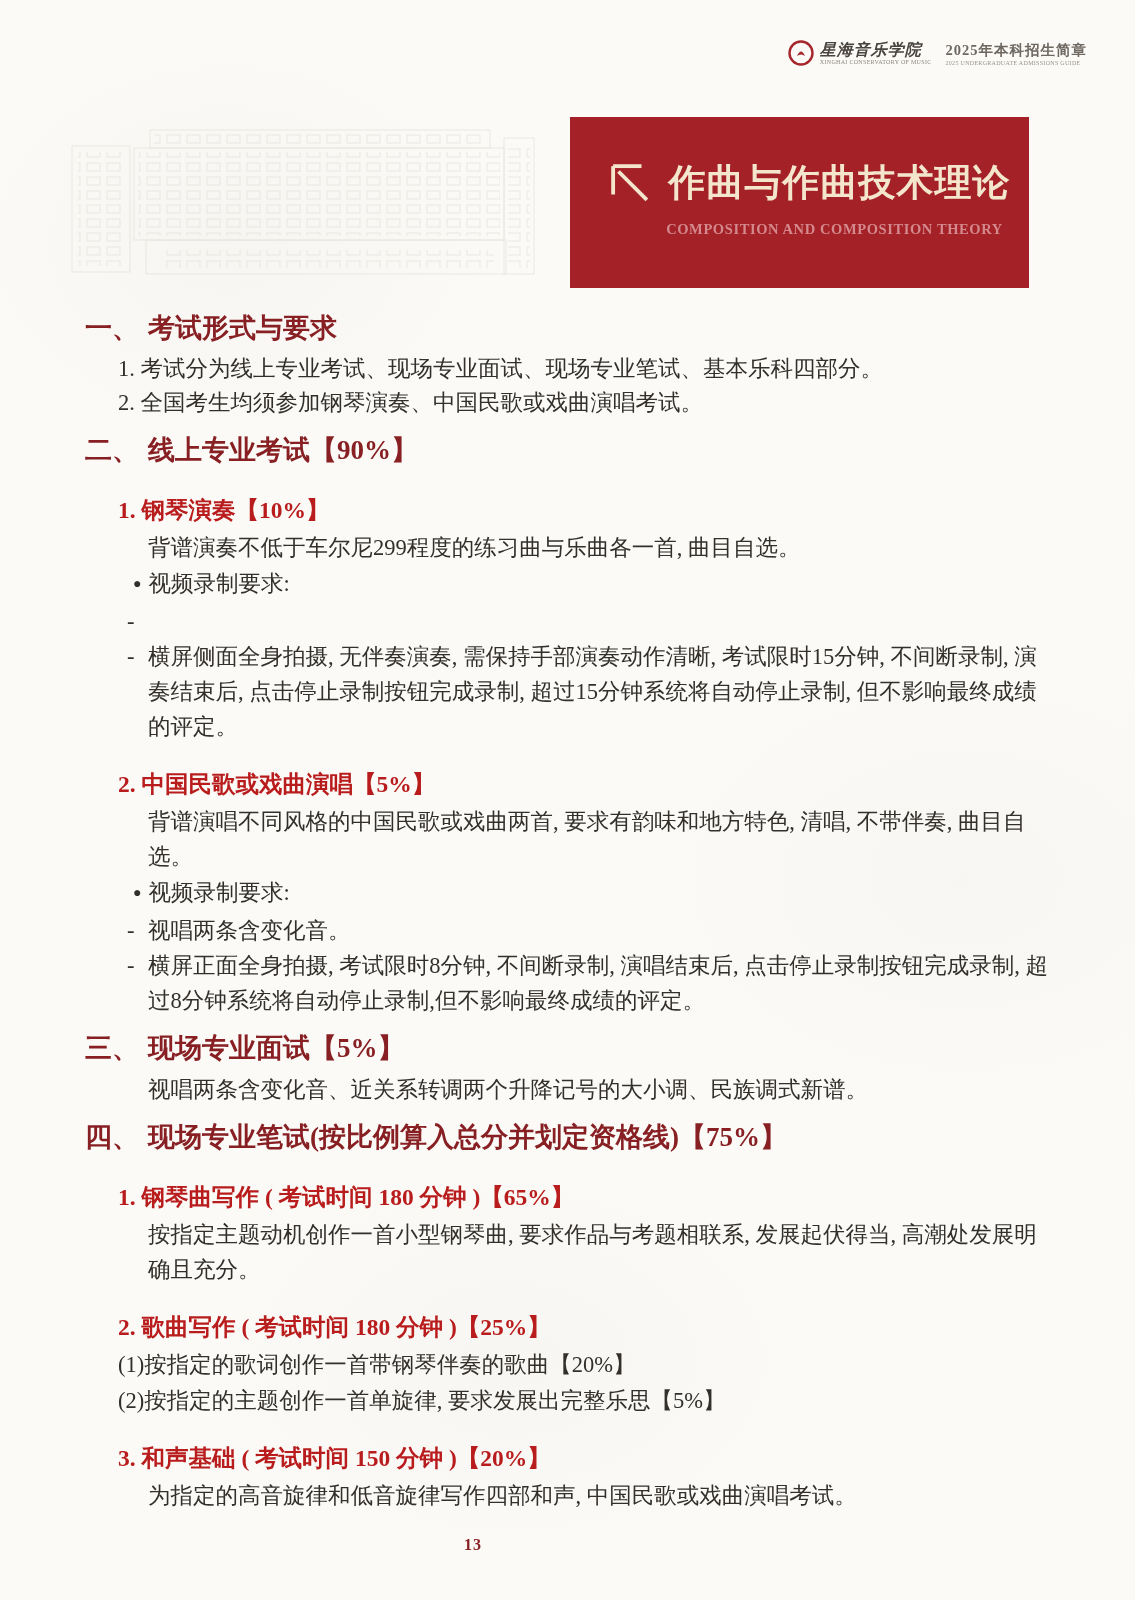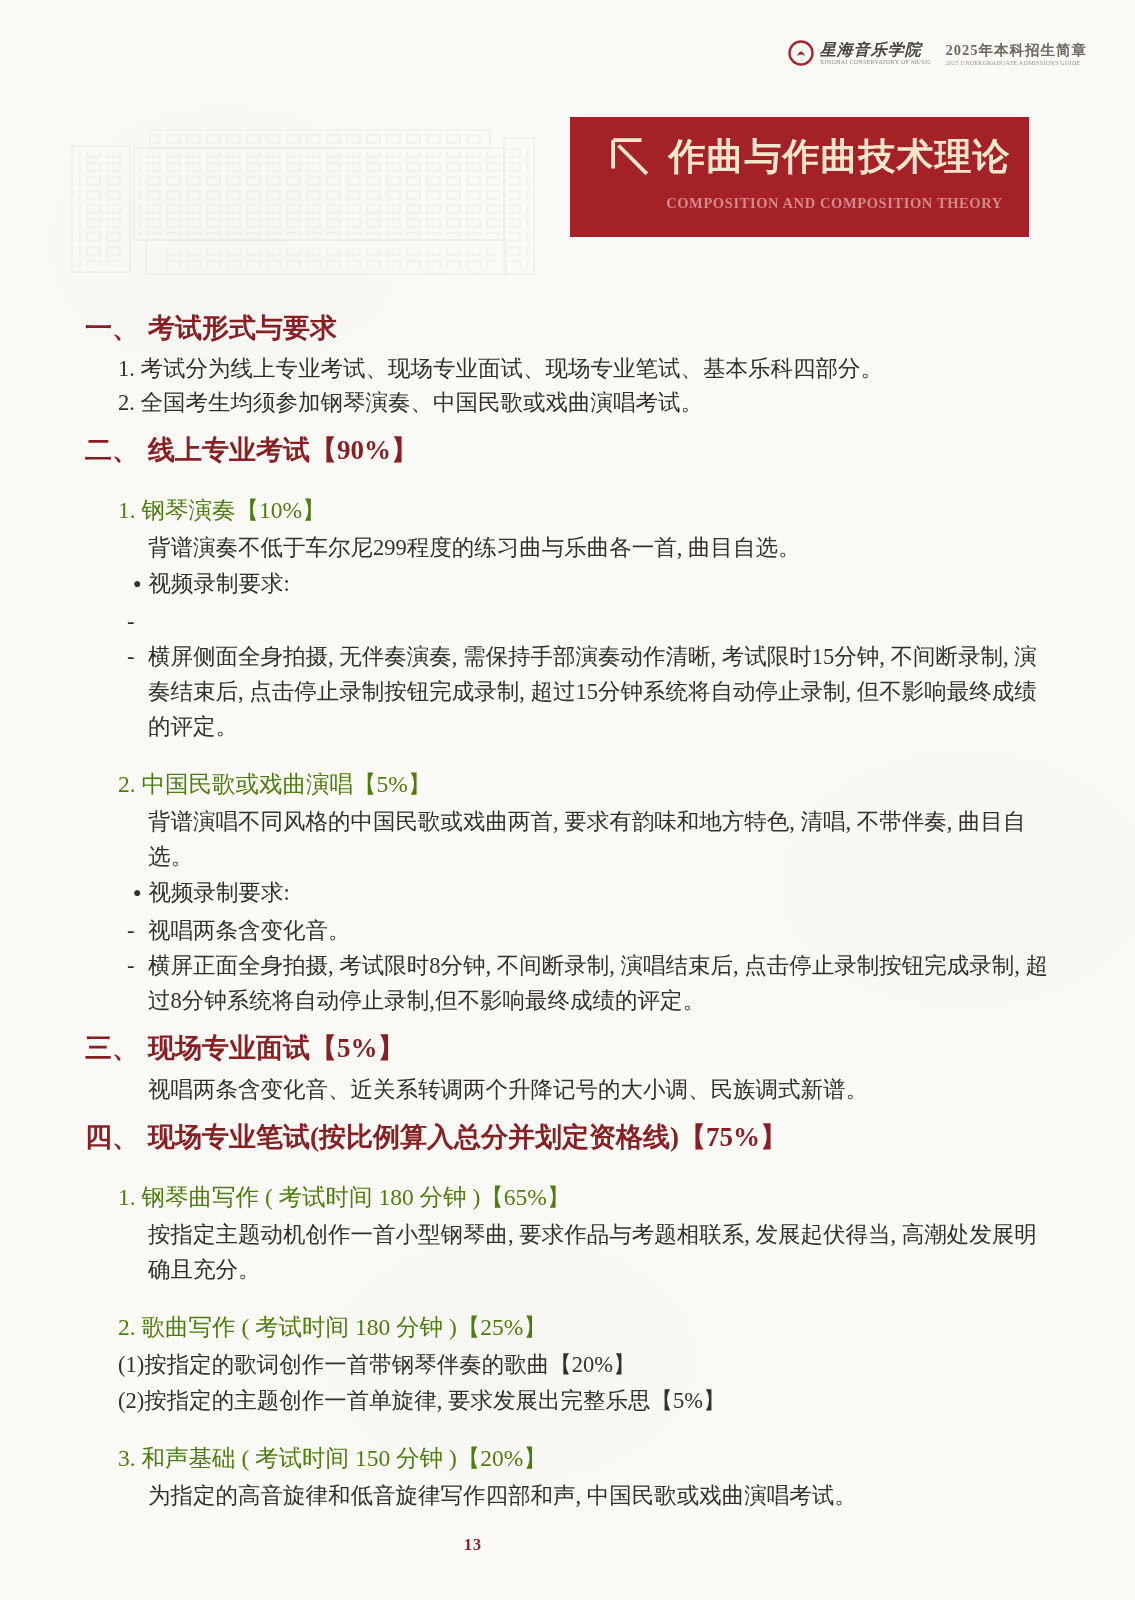--- a/index.html
+++ b/index.html
@@ -20,35 +20,35 @@
   .logo-text{display:flex;flex-direction:column;}
   .logo-cn{font-size:16px;font-weight:bold;font-style:italic;color:#4a443e;letter-spacing:1px;line-height:18px;}
   .logo-en{font-size:6px;color:#8d8780;letter-spacing:0.3px;line-height:7px;}
   .guide-group{display:flex;flex-direction:column;padding-top:2px;}
   .guide-cn{font-size:14.5px;font-weight:bold;color:#6e6861;letter-spacing:1px;line-height:17px;}
   .guide-en{font-size:6px;color:#9a948c;letter-spacing:0.3px;line-height:8px;}
   
   .building{position:absolute;left:64px;top:118px;opacity:0.55;}
   
   .banner{
-    position:absolute;left:570px;top:117px;width:459px;height:120px;
+    position:absolute;left:570px;top:117px;width:459px;height:171px;
     background:#a42127;display:flex;flex-direction:column;align-items:center;justify-content:center;
     box-sizing:border-box;padding:10px 8px 20px 14px;
   }
   .banner-row{display:flex;align-items:center;gap:16px;margin-left:12px;}
   .arrow-icon{width:46px;height:46px;flex:0 0 auto;}
   .banner-title{font-size:37px;font-weight:bold;color:#f3e6cd;letter-spacing:1px;white-space:nowrap;}
   .banner-sub{font-size:14.5px;font-weight:bold;color:#d4898d;letter-spacing:0.6px;margin-top:13px;margin-left:64px;white-space:nowrap;}
   
   .content{position:absolute;left:0;top:308px;width:1135px;box-sizing:border-box;padding:0 76px 0 85px;}
   .h1{display:flex;font-size:27px;font-weight:bold;color:#871f23;line-height:40px;margin:10px 0 4px;}
   .h1:first-child{margin-top:0;}
   .h1-num{width:63px;flex:0 0 auto;}
   .item{font-size:22.5px;line-height:34px;margin-left:33px;}
-  .redsub{font-size:23.5px;font-weight:normal;color:#4d7c0f;line-height:34px;margin:23px 0 3px;margin-left:33px;}
+  .redsub{font-size:23.5px;font-weight:bold;color:#b91c1c;line-height:34px;margin:23px 0 3px;margin-left:33px;}
   .para{font-size:22.5px;line-height:35px;margin-left:63px;}
   .bullet-line{display:flex;align-items:baseline;font-size:22.5px;line-height:35px;margin-left:48px;margin-top:1px;}
   .bullet-glyph{font-size:14px;margin-right:7px;flex:0 0 auto;position:relative;top:-3px;}
   .dash-line{display:flex;font-size:22.5px;line-height:35px;margin-left:42px;}
   .dash-glyph{width:21px;flex:0 0 auto;}
   .plain-item{font-size:22.5px;line-height:35px;margin-left:33px;margin-top:1px;}
   
   .page-num{position:absolute;top:1536px;left:0;width:946px;text-align:center;
     font-size:16px;font-weight:bold;color:#8b2024;letter-spacing:1px;}
 </style>

